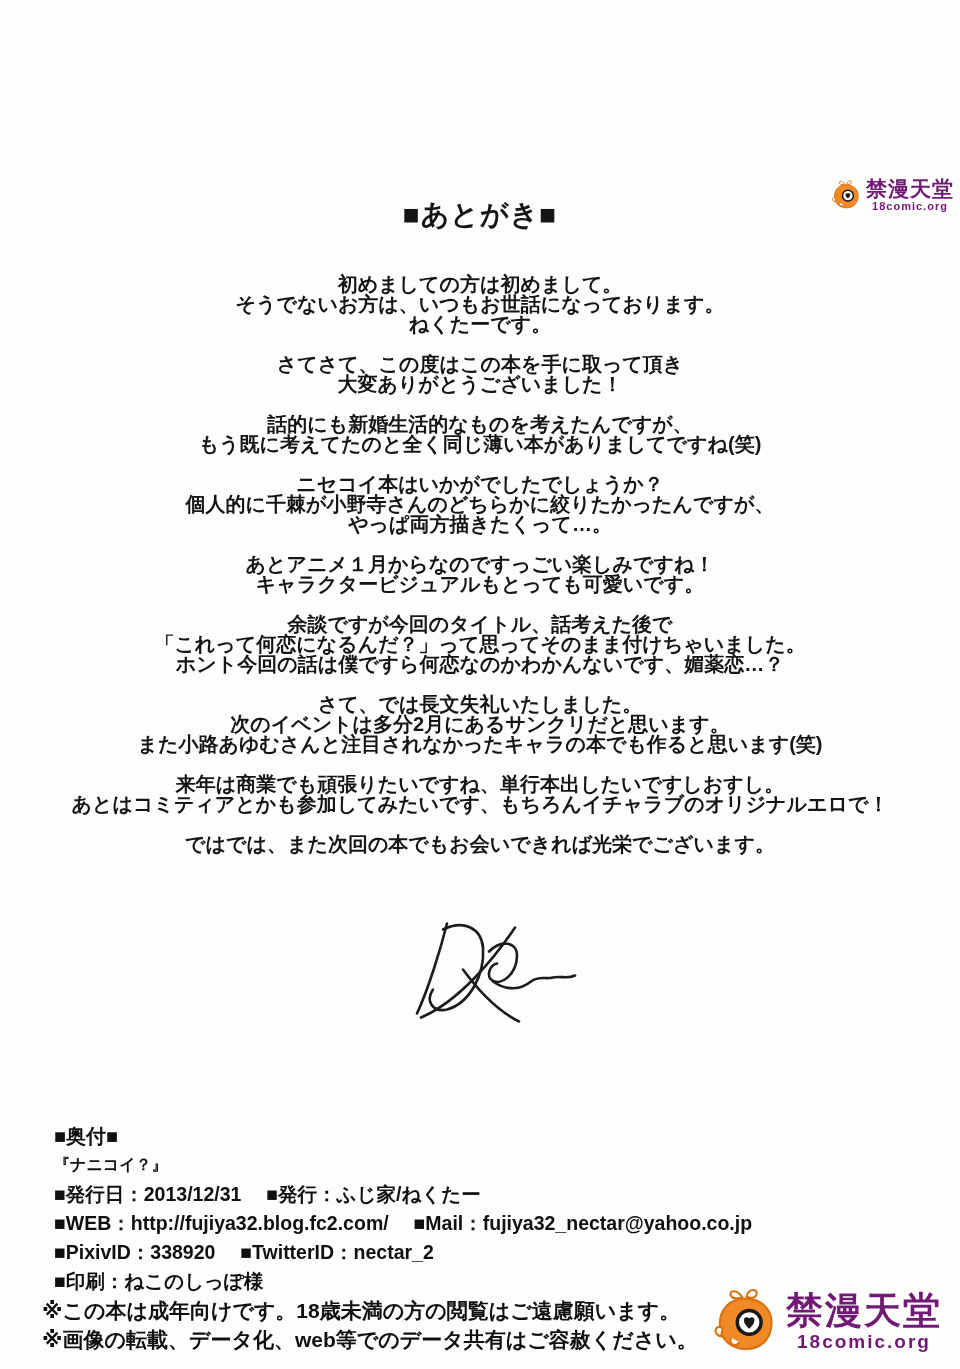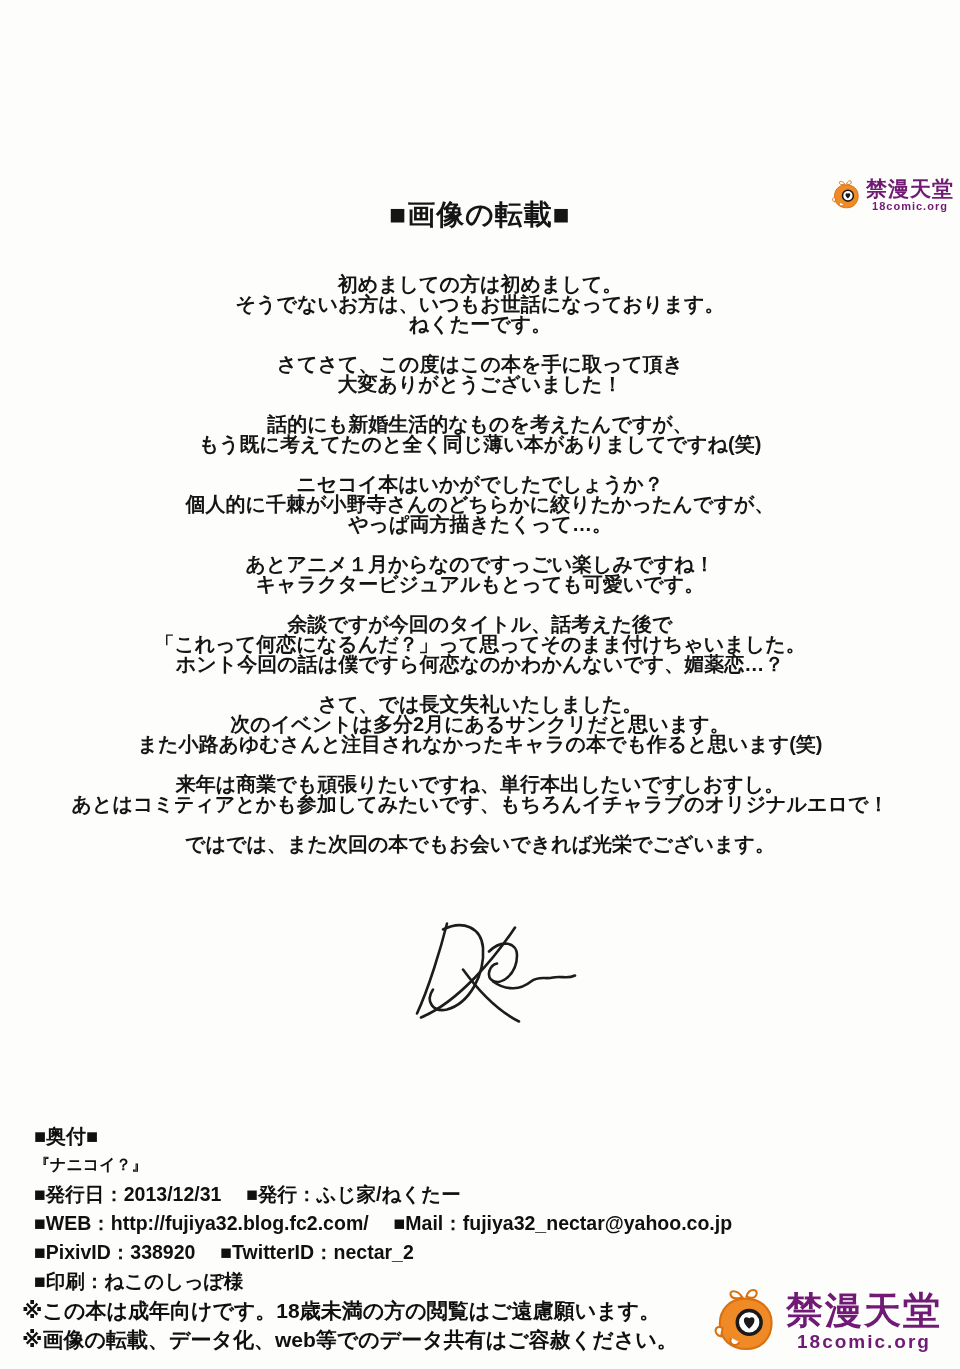--- a/index.html
+++ b/index.html
@@ -19,21 +19,21 @@
   }
   .body-text{
     position:absolute;top:274px;left:0;width:100%;
     text-align:center;font-weight:700;font-size:20px;line-height:20px;
   }
   .para{white-space:pre-line;margin:0 0 20px 0;}
   
   .signature{position:absolute;left:403px;top:916px;width:200px;height:118px;}
   
   .colophon{
-    position:absolute;left:34px;top:1122px;width:880px;
+    position:absolute;left:54px;top:1122px;width:880px;
     font-weight:700;color:#101010;
   }
   .c-heading{font-size:20px;line-height:28px;white-space:pre;}
   .c-title{font-size:16px;line-height:30px;white-space:pre;}
   .c-line{font-size:19.5px;line-height:29px;white-space:pre;}
   .c-notice{font-size:21px;line-height:29px;margin-left:-12px;white-space:pre;}
   
   .wm{
     position:absolute;display:flex;align-items:center;gap:4px;
     color:#701a75;pointer-events:none;
@@ -47,21 +47,21 @@
   .wm-top .brand{font-size:21px;font-weight:800;letter-spacing:1px;}
   .wm-top .site{font-size:11px;font-weight:800;letter-spacing:1px;margin-top:2px;}
   .wm-bottom .mascot{width:70px;height:70px;}
   .wm-top .mascot{width:32px;height:32px;}
 </style>
 </head>
 <body>
 
 <div id="page">
 
-  <div class="title">■画像の転載■</div>
+  <div class="title">■あとがき■</div>
 
   <div class="body-text">
     <p class="para">初めましての方は初めまして。
 そうでないお方は、いつもお世話になっております。
 ねくたーです。</p>
     <p class="para">さてさて、この度はこの本を手に取って頂き
 大変ありがとうございました！</p>
     <p class="para">話的にも新婚生活的なものを考えたんですが、
 もう既に考えてたのと全く同じ薄い本がありましてですね(笑)</p>
     <p class="para">ニセコイ本はいかがでしたでしょうか？

